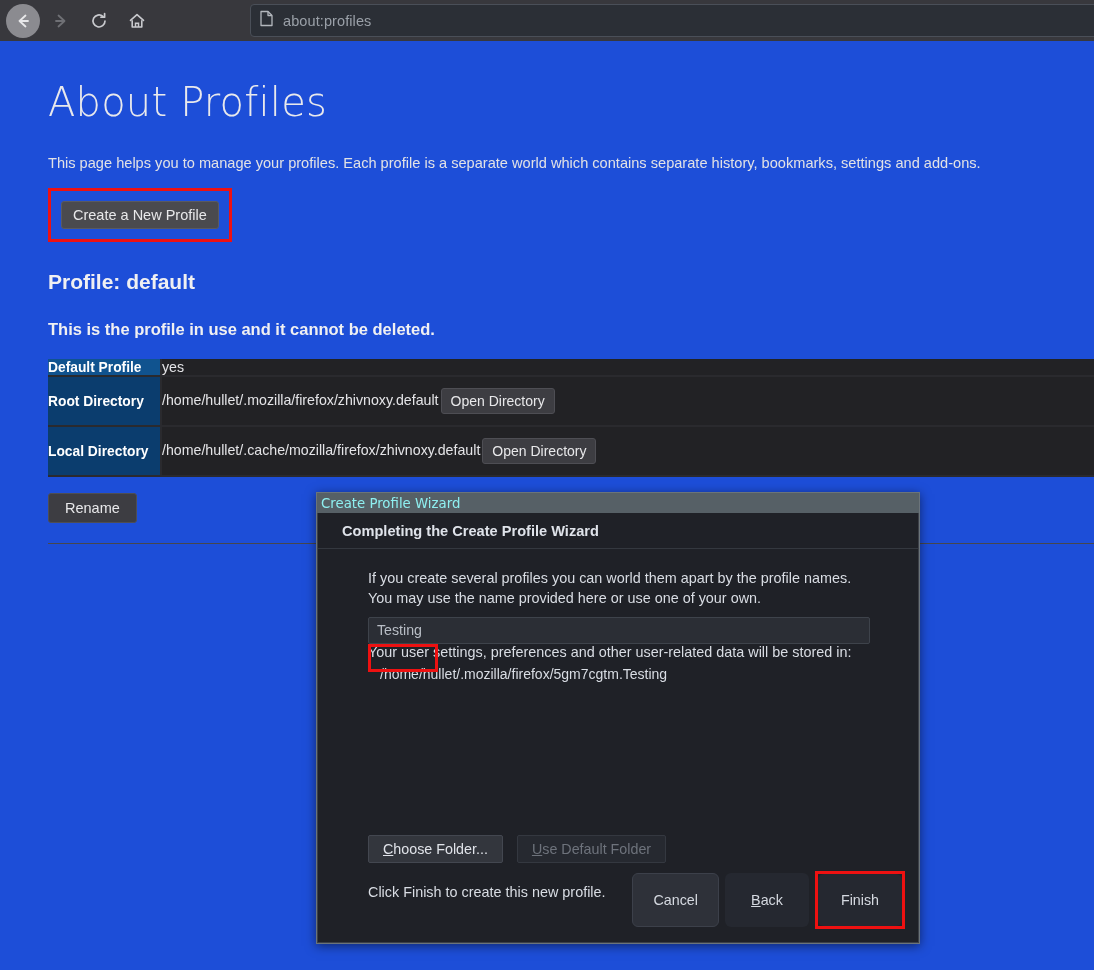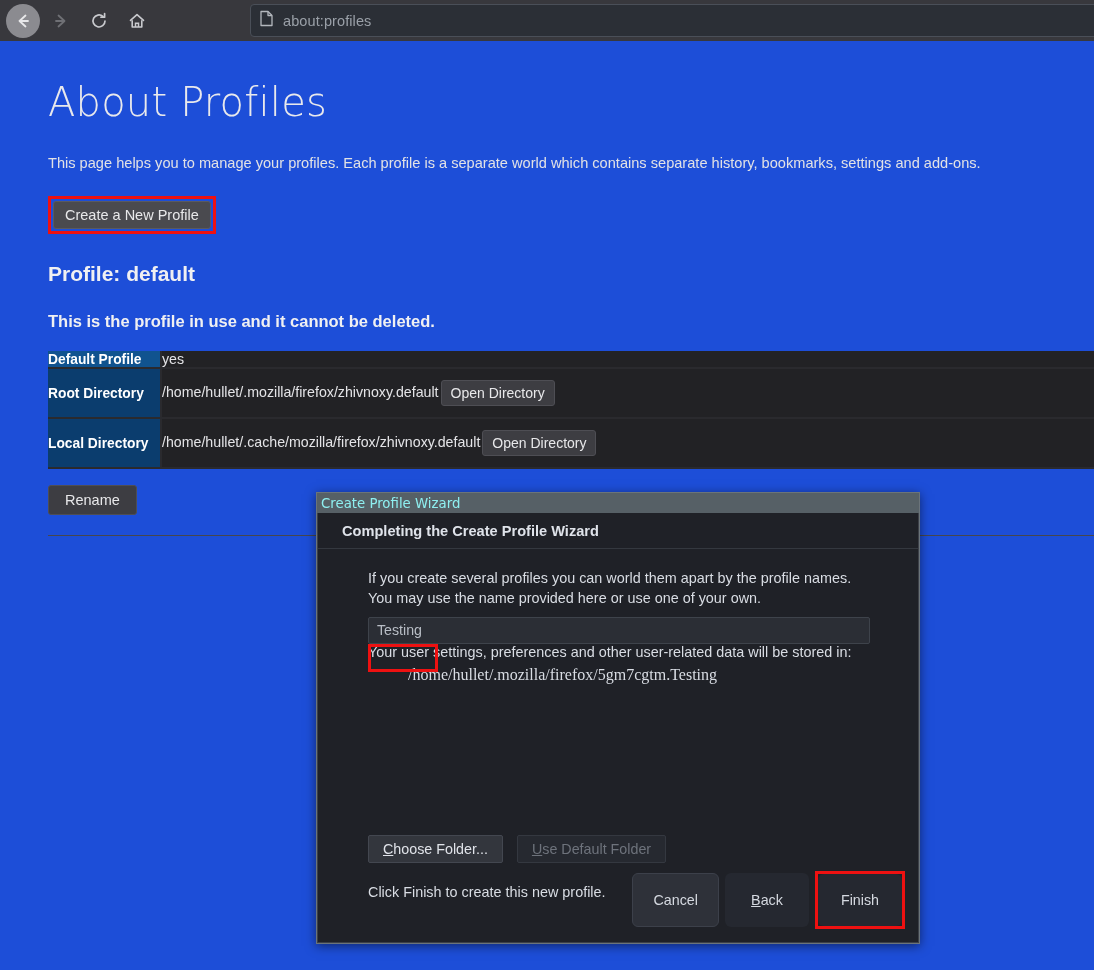--- a/index.html
+++ b/index.html
@@ -80,38 +80,38 @@
     font-family: "DejaVu Sans", sans-serif;
     font-weight: 200;
     font-size: 40px;
     margin: 0;
     padding-top: 38px;
     color: #e9e9ec;
     letter-spacing: .2px;
   }
   p.intro {
     font-size: 14.6px;
-    margin: 30px 0 12px 0;
+    margin: 30px 0 4px 0;
     color: #e2e2e5;
   }
 
   .btn {
     background: #4a4a4f;
     color: #e8e8ea;
     border: 1px solid #5a5a60;
     border-radius: 3px;
     font-size: 14.5px;
     font-family: "Liberation Sans", sans-serif;
     padding: 5px 11px;
     cursor: default;
   }
   .hl-wrap {
     display: inline-block;
     border: 3px solid #ee1111;
-    padding: 2px;
+    padding: 10px;
   }
 
   #create-profile-wrap { margin-top: 13px; }
 
   h2.profile-title {
     font-size: 21px;
     margin: 28px 0 0 0;
     color: #f0f0f2;
     font-weight: bold;
   }
@@ -257,24 +257,23 @@
     border: 3px solid #ee1111;
     pointer-events: none;
   }
 
   .stored-in {
     font-size: 14.4px;
     color: #d9dde4;
   }
   .stored-path {
     margin-top: 6px;
-    margin-left: 40px;
-    font-size: 16px;
+    margin-left: 12px;
+    font-size: 14px;
     color: #d9dde4;
-    font-family: Liberation Serif, serif;
   }
 
   .folder-btns {
     position: absolute;
     left: 50px;
     top: 322px;
     display: flex;
     gap: 14px;
   }
   .fbtn {

